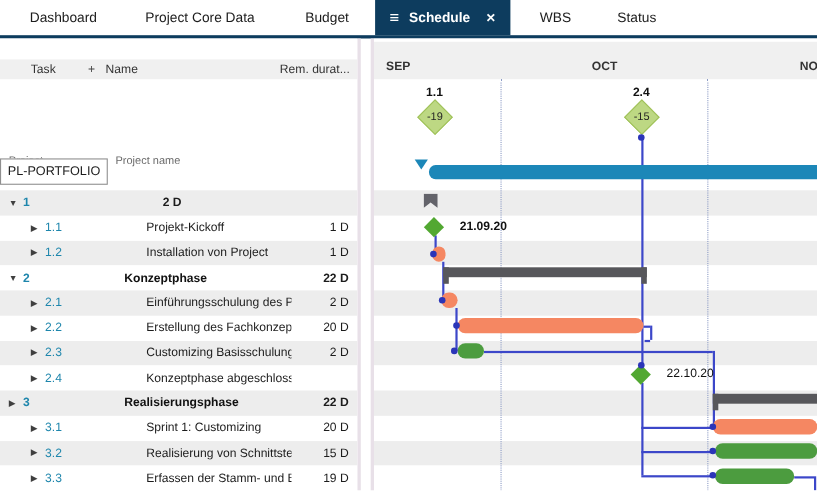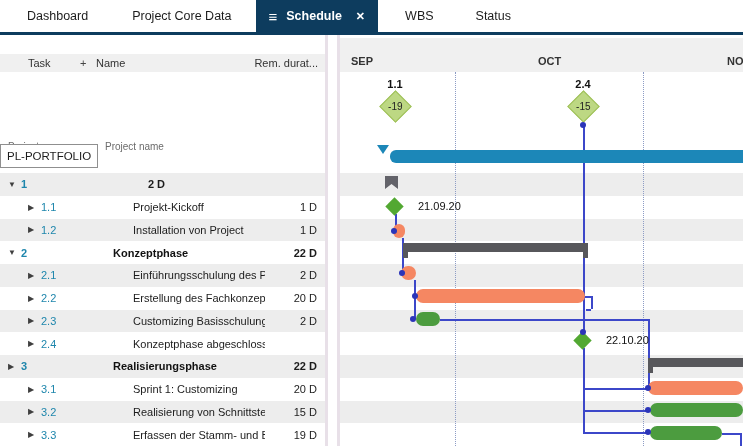--- a/index.html
+++ b/index.html
@@ -72,20 +72,23 @@
 </head>
 <body>
 
 <div class="tabbar" id="tabbar">
     <div class="tab" style="margin-left: 25px;">
       <span>Dashboard</span>
     </div>
     <div class="tab" style="margin-left: 40px;">
       <span>Project Core Data</span>
     </div>
+    <div class="tab" style="margin-left: 42px;">
+      <span>Budget</span>
+    </div>
     <div class="tab active" style="margin-left: 22px;">
       <span class="micon">≡</span>
       <span>Schedule</span>
       <span class="xicon">✕</span>
     </div>
     <div class="tab" style="margin-left: 25px;">
       <span>WBS</span>
     </div>
     <div class="tab" style="margin-left: 38px;">
       <span>Status</span>
@@ -258,21 +261,21 @@
     <div class="bar summary" style="left: 63px; top: 208px; width: 185px; height: 9px;"></div>
     <div class="bar orange" style="left: 53px; top: 189px; width: 12px; height: 14px;"></div>
     <div class="bar orange" style="left: 61px; top: 231px; width: 15px; height: 14px;"></div>
     <div class="bar orange" style="left: 76px; top: 254px; width: 169px; height: 14px;"></div>
     <div class="bar green" style="left: 76px; top: 277px; width: 24px; height: 14px;"></div>
     <div class="bar summary noRight" style="left: 308px; top: 323px; width: 95px; height: 9px;"></div>
     <div class="bar orange" style="left: 308px; top: 346px; width: 95px; height: 14px;"></div>
     <div class="bar green" style="left: 310px; top: 368px; width: 93px; height: 14px;"></div>
     <div class="bar green" style="left: 310px; top: 391px; width: 72px; height: 14px;"></div>
     <div class="ms" style="left: 48px; top: 165px;"></div>
-    <div class="ms-label" style="left: 78px; top: 165px;">21.09.20</div>
+    <div class="ms-label" style="left: 78px; top: 165px; font-weight: bold;">21.09.20</div>
     <div class="ms" style="left: 236px; top: 299px;"></div>
     <div class="ms-label" style="left: 266px; top: 299px;">22.10.20</div>
     <div class="cdot" style="left: 51px; top: 193px;"></div>
     <div class="cdot" style="left: 59px; top: 235px;"></div>
     <div class="cdot" style="left: 72px; top: 258px;"></div>
     <div class="cdot" style="left: 70px; top: 281px;"></div>
     <div class="cdot" style="left: 240px; top: 87px;"></div>
     <div class="cdot" style="left: 240px; top: 294px;"></div>
     <div class="cdot" style="left: 305px; top: 350px;"></div>
     <div class="cdot" style="left: 305px; top: 372px;"></div>

